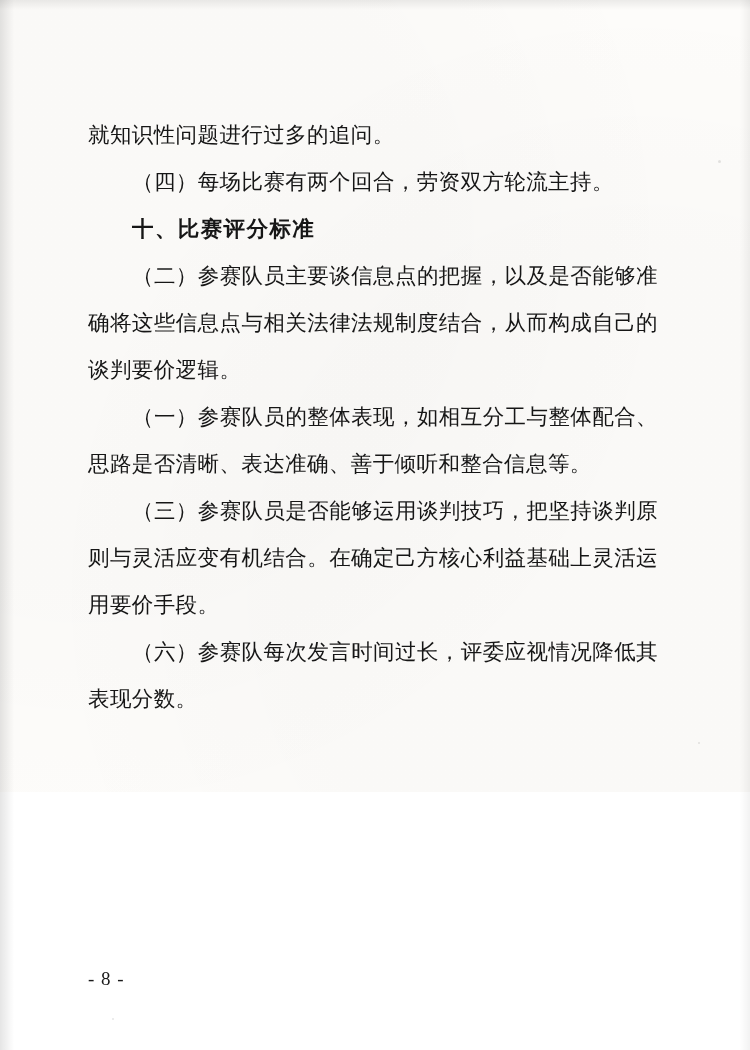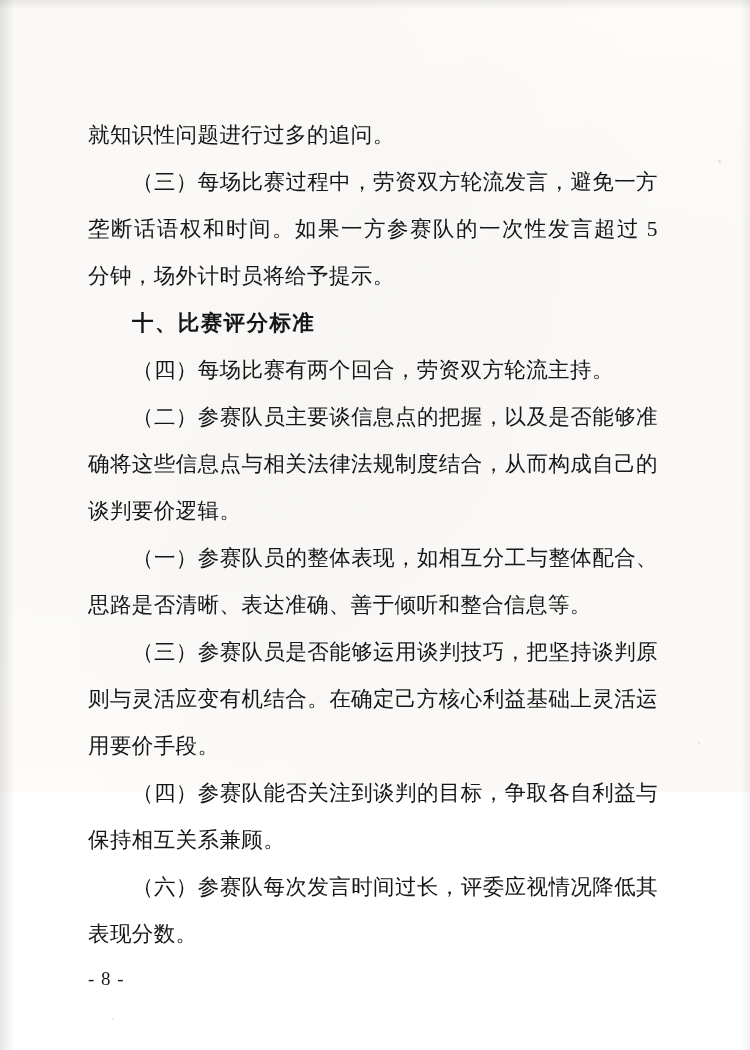--- a/index.html
+++ b/index.html
@@ -88,25 +88,23 @@
   <div class="scan-edge-left"></div>
   <div class="scan-edge-top"></div>
   <div class="scan-edge-right"></div>
 
   <div class="speck" style="left: 718px; top: 160px; width: 3px; height: 3px;"></div>
   <div class="speck" style="left: 698px; top: 742px; width: 2px; height: 2px;"></div>
   <div class="speck" style="left: 112px; top: 1018px; width: 2px; height: 2px;"></div>
 
   <div class="content">
     <p class="para">就知识性问题进行过多的追问。</p>
-    <p class="para indent">（三）每场比赛过程中，劳资双方轮流发言，避免一方垄断话语权和时间。如果一方参赛队的一次性发言超过 5 分钟，场外计时员将给予提示。</p>
+    <p class="para indent">（四）每场比赛有两个回合，劳资双方轮流主持。</p>
     <p class="para heading">十、比赛评分标准</p>
-    <p class="para indent">（四）每场比赛有两个回合，劳资双方轮流主持。</p>
     <p class="para indent">（二）参赛队员主要谈信息点的把握，以及是否能够准确将这些信息点与相关法律法规制度结合，从而构成自己的谈判要价逻辑。</p>
     <p class="para indent">（一）参赛队员的整体表现，如相互分工与整体配合、思路是否清晰、表达准确、善于倾听和整合信息等。</p>
     <p class="para indent">（三）参赛队员是否能够运用谈判技巧，把坚持谈判原则与灵活应变有机结合。在确定己方核心利益基础上灵活运用要价手段。</p>
-    <p class="para indent">（四）参赛队能否关注到谈判的目标，争取各自利益与保持相互关系兼顾。</p>
     <p class="para indent">（六）参赛队每次发言时间过长，评委应视情况降低其表现分数。</p>
 
   </div>
 
   <div class="footer">- 8 -</div>
 </div>
 
 </body></html>

